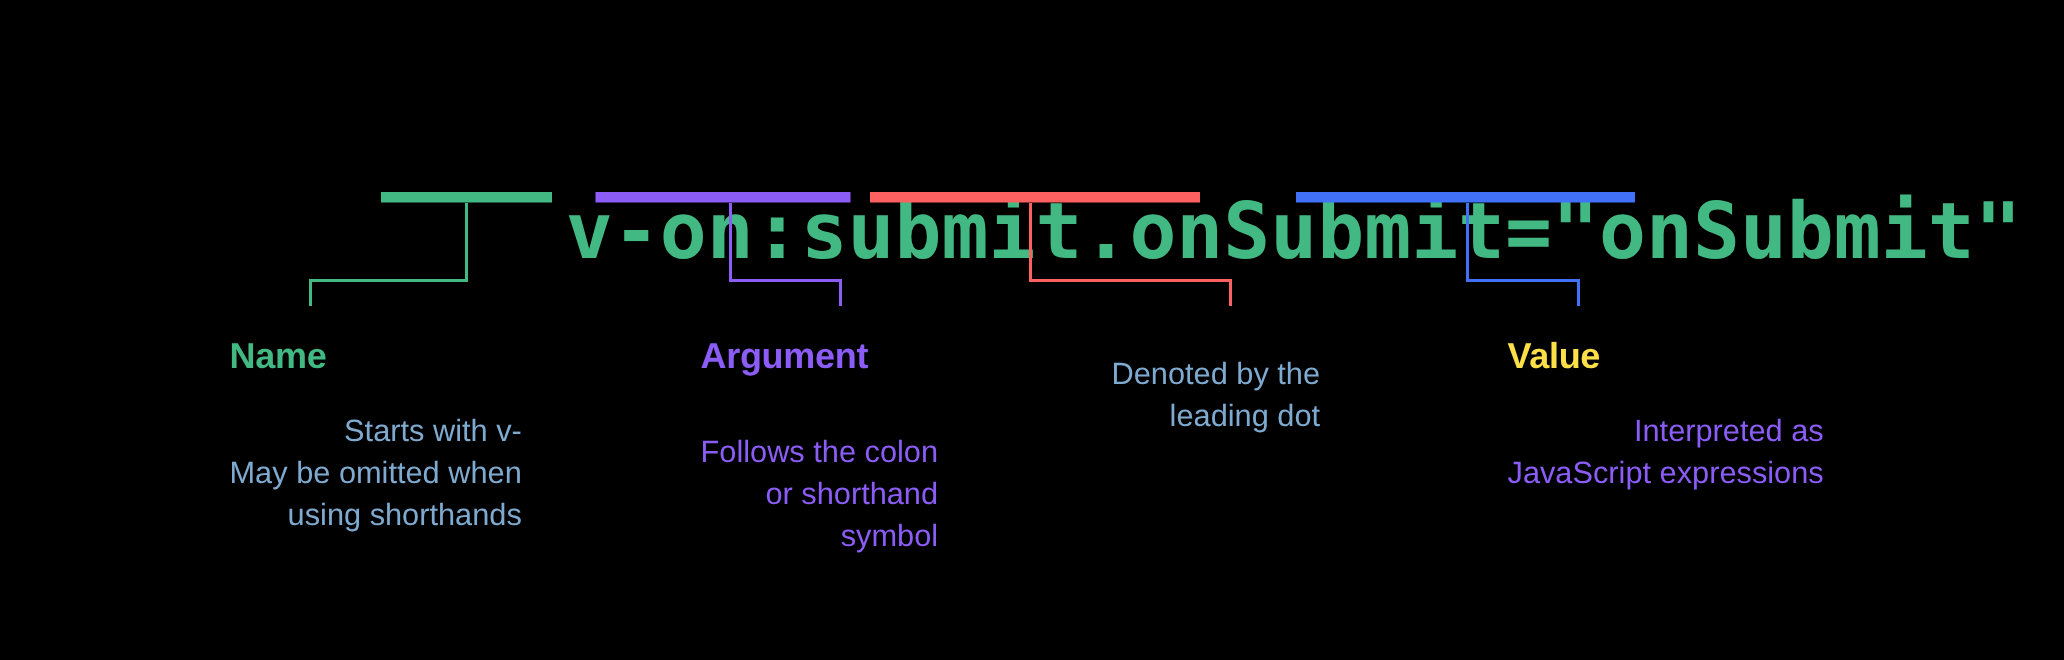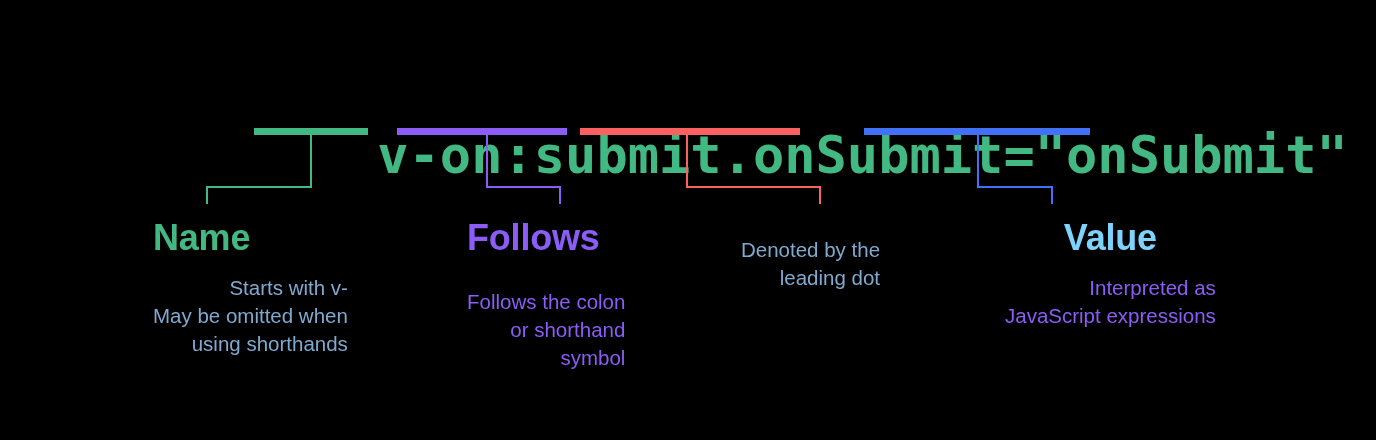--- a/index.html
+++ b/index.html
@@ -53,21 +53,21 @@
     pointer-events: none;
   }
 
   
   .label-col {
     position: absolute;
     top: 219px;
   }
   .label-title {
     font-family: "Liberation Sans", sans-serif;
-    font-size: 36px;
+    font-size: 24px;
     font-weight: 700;
     line-height: 38px;
     letter-spacing: -0.2px;
     margin: 0;
     white-space: nowrap;
   }
   .label-desc {
     font-family: "Liberation Sans", sans-serif;
     font-size: 20.5px;
     font-weight: 400;
@@ -100,30 +100,30 @@
     </svg>
 
   <div class="label-col" style="left: 153px;">
     <div class="label-title" style="color: rgb(66, 184, 131);">Name</div>
     <div class="label-desc" style="color: rgb(127, 170, 208);">Starts with v-
 May be omitted when
 using shorthands</div>
   </div>
 
   <div class="label-col" style="left: 467px;">
-    <div class="label-title" style="color: rgb(139, 92, 246);">Follows</div>
+    <div class="label-title" style="color: rgb(139, 92, 246);">Argument</div>
     <div class="label-desc" style="color: #8b5cf6; margin-top: 31px;">Follows the colon
 or shorthand
 symbol</div>
   </div>
 
   <div class="label-col" style="left: 741px;">
     <div class="label-desc" style="color: rgb(127, 170, 208);">Denoted by the
 leading dot</div>
   </div>
 
   <div class="label-col" style="left: 1005px;">
-    <div class="label-title" style="color: #7dd3fc; text-align: center;">Value</div>
+    <div class="label-title" style="color: #fde047;">Value</div>
     <div class="label-desc" style="color: #8b5cf6;">Interpreted as
 JavaScript expressions</div>
   </div>
 
 </div>
 
 </body></html>

